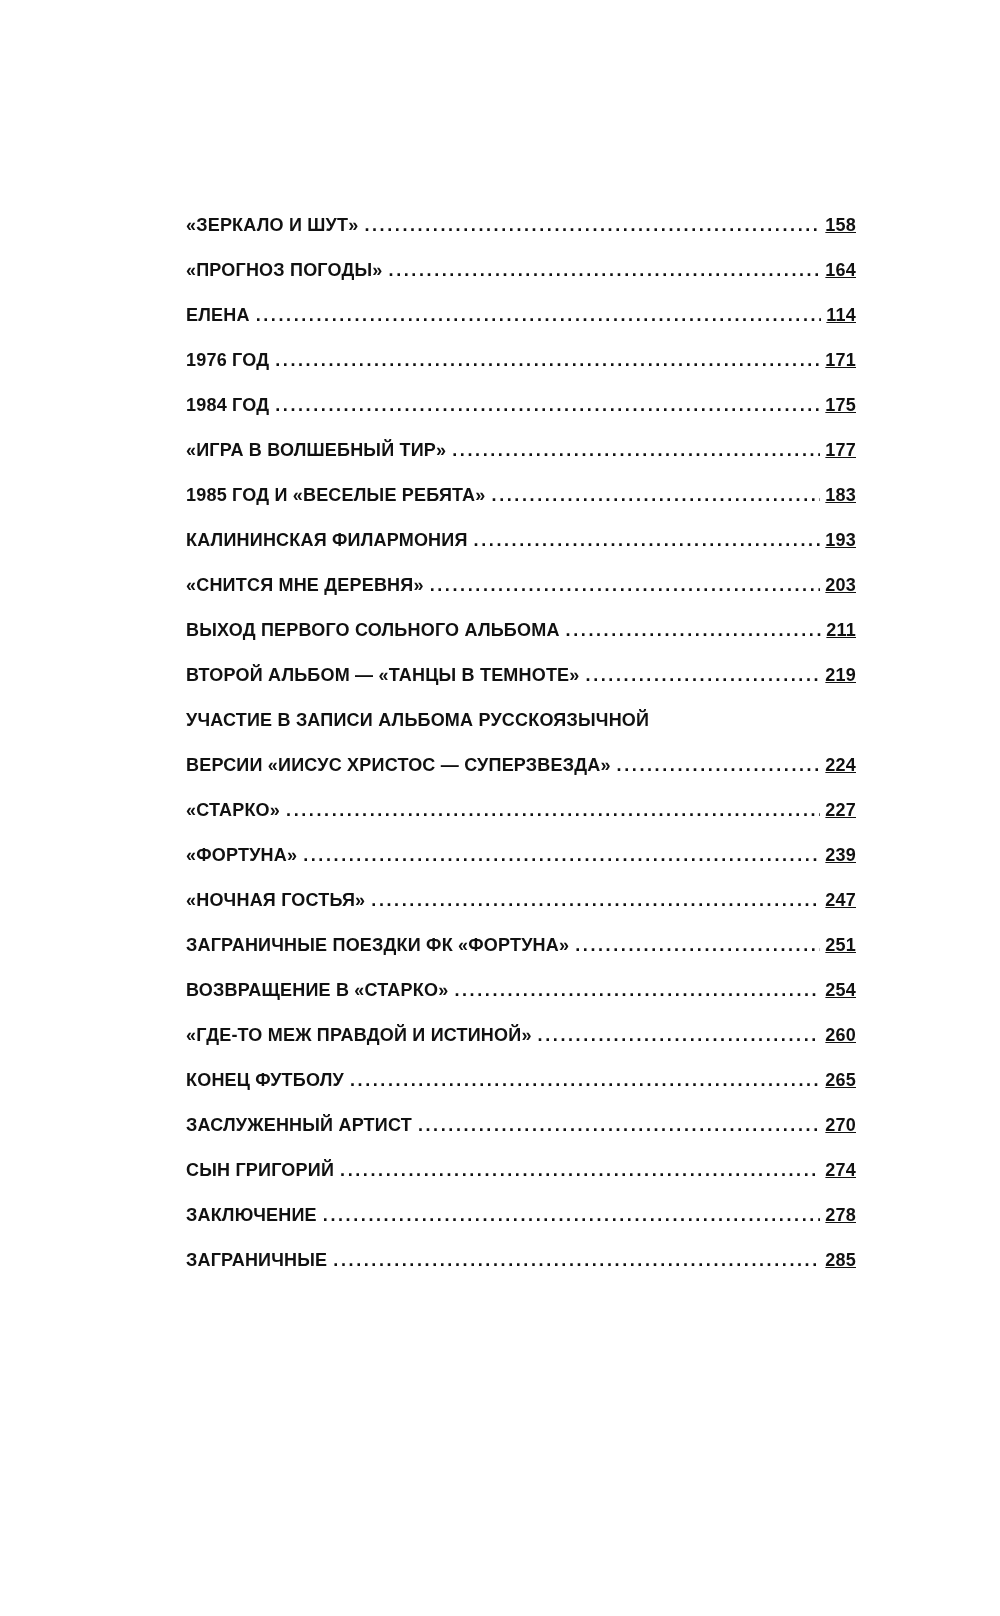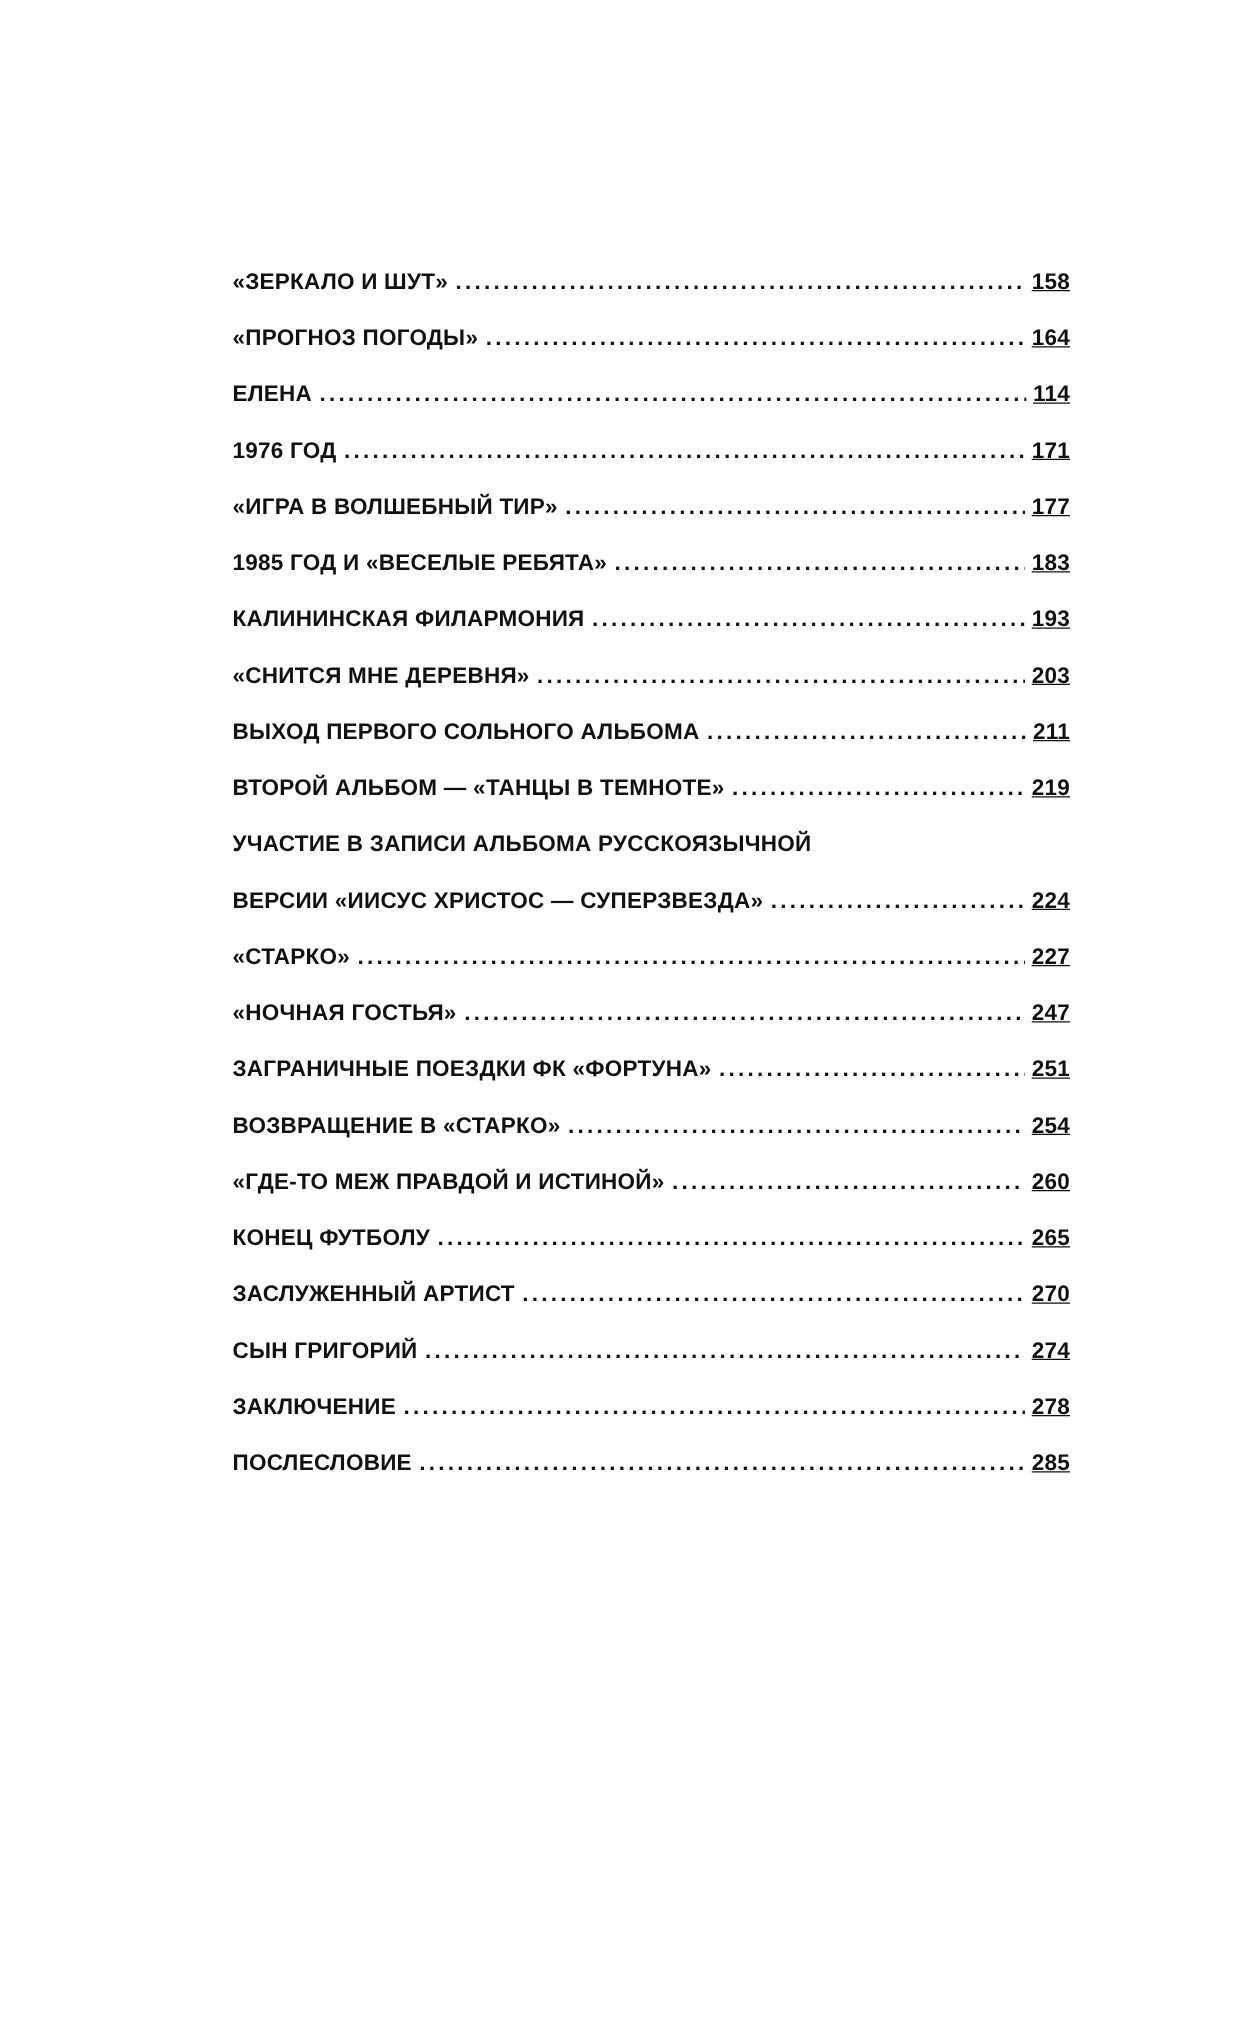--- a/index.html
+++ b/index.html
@@ -68,20 +68,25 @@
     <span class="toc-title">ЕЛЕНА</span>
     <span class="toc-dots"></span>
     <span class="toc-page">114</span>
   </div>
     <div class="toc-row">
     <span class="toc-title">1976 ГОД</span>
     <span class="toc-dots"></span>
     <span class="toc-page">171</span>
   </div>
     <div class="toc-row">
+    <span class="toc-title">1984 ГОД</span>
+    <span class="toc-dots"></span>
+    <span class="toc-page">175</span>
+  </div>
+    <div class="toc-row">
     <span class="toc-title">«ИГРА В ВОЛШЕБНЫЙ ТИР»</span>
     <span class="toc-dots"></span>
     <span class="toc-page">177</span>
   </div>
     <div class="toc-row">
     <span class="toc-title">1985 ГОД И «ВЕСЕЛЫЕ РЕБЯТА»</span>
     <span class="toc-dots"></span>
     <span class="toc-page">183</span>
   </div>
     <div class="toc-row">
@@ -112,20 +117,25 @@
     <span class="toc-title">ВЕРСИИ «ИИСУС ХРИСТОС — СУПЕРЗВЕЗДА»</span>
     <span class="toc-dots"></span>
     <span class="toc-page">224</span>
   </div>
     <div class="toc-row">
     <span class="toc-title">«СТАРКО»</span>
     <span class="toc-dots"></span>
     <span class="toc-page">227</span>
   </div>
     <div class="toc-row">
+    <span class="toc-title">«ФОРТУНА»</span>
+    <span class="toc-dots"></span>
+    <span class="toc-page">239</span>
+  </div>
+    <div class="toc-row">
     <span class="toc-title">«НОЧНАЯ ГОСТЬЯ»</span>
     <span class="toc-dots"></span>
     <span class="toc-page">247</span>
   </div>
     <div class="toc-row">
     <span class="toc-title">ЗАГРАНИЧНЫЕ ПОЕЗДКИ ФК «ФОРТУНА»</span>
     <span class="toc-dots"></span>
     <span class="toc-page">251</span>
   </div>
     <div class="toc-row">
@@ -152,17 +162,17 @@
     <span class="toc-title">СЫН ГРИГОРИЙ</span>
     <span class="toc-dots"></span>
     <span class="toc-page">274</span>
   </div>
     <div class="toc-row">
     <span class="toc-title">ЗАКЛЮЧЕНИЕ</span>
     <span class="toc-dots"></span>
     <span class="toc-page">278</span>
   </div>
     <div class="toc-row">
-    <span class="toc-title">ПОСЛЕСЛОВИЕ</span>
+    <span class="toc-title">ЗАГРАНИЧНЫЕ</span>
     <span class="toc-dots"></span>
     <span class="toc-page">285</span>
   </div>
   </div>
 
 </body></html>

